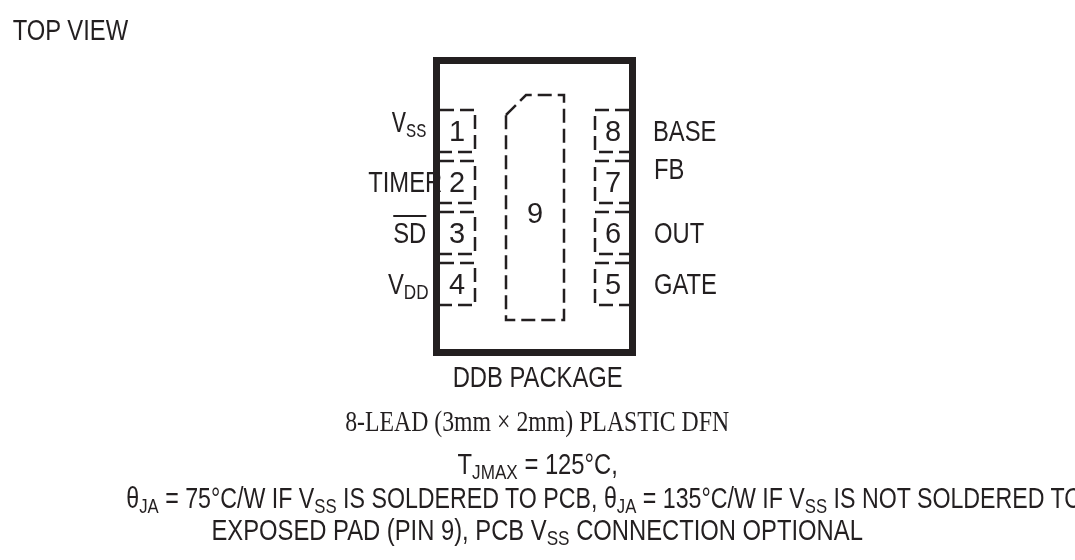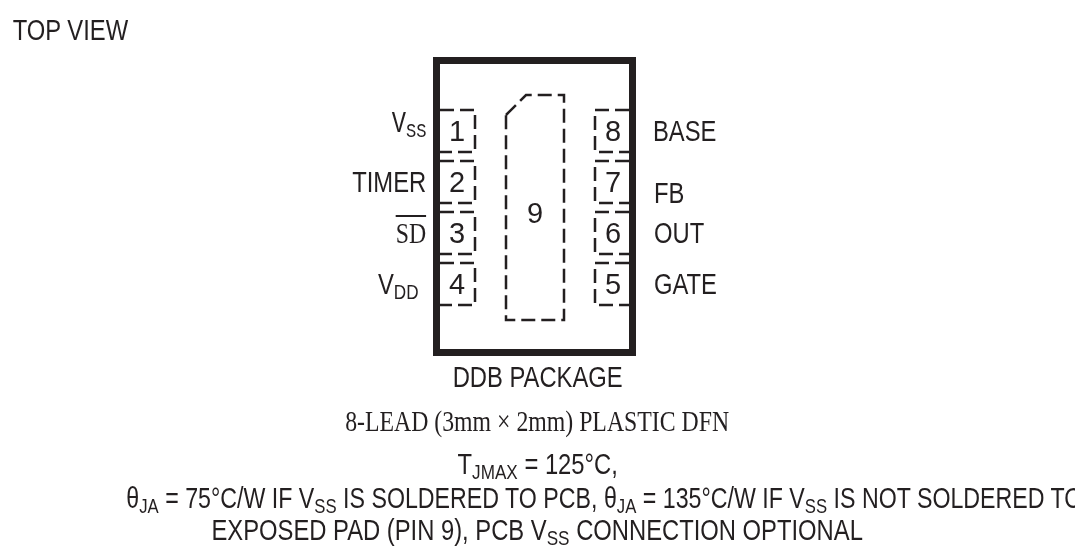--- a/index.html
+++ b/index.html
@@ -48,26 +48,26 @@
 <div class="t pin" style="left:440px;top:161px;"><span>2</span></div>
 <div class="t pin" style="left:440px;top:212px;"><span>3</span></div>
 <div class="t pin" style="left:440px;top:263px;"><span>4</span></div>
 
 <div class="t pin" style="left:596px;top:110px;"><span>8</span></div>
 <div class="t pin" style="left:596px;top:161px;"><span>7</span></div>
 <div class="t pin" style="left:596px;top:212px;"><span>6</span></div>
 <div class="t pin" style="left:596px;top:263px;"><span>5</span></div>
 
 <div class="t lab l" style="left:276px;top:104px;font-family:Liberation Mono, monospace;"><span class="cond" style="transform-origin:right;"><span>V</span><sub>SS</sub></span></div>
-<div class="t lab l" style="left:276px;top:161px;"><span class="cond" style="transform-origin:right;">TIMER</span></div>
-<div class="t lab l" style="left:276px;top:212px;font-family:Liberation Serif, serif;"><span class="cond ovl" style="transform-origin:right;">SD</span></div>
-<div class="t lab l" style="left:268px;top:263px;"><span class="cond" style="transform-origin:right;"><span>V</span><sub>DD</sub></span></div>
+<div class="t lab l" style="left:292px;top:161px;"><span class="cond" style="transform-origin:right;">TIMER</span></div>
+<div class="t lab l" style="left:276px;top:212px;"><span class="cond ovl" style="transform-origin:right;">SD</span></div>
+<div class="t lab l" style="left:278px;top:263px;"><span class="cond" style="transform-origin:right;"><span>V</span><sub>DD</sub></span></div>
 
 <div class="t lab r" style="left:653px;top:110px;"><span class="cond" style="transform-origin:left;">BASE</span></div>
-<div class="t lab r" style="left:654px;top:172px;"><span class="cond" style="transform-origin:left;">FB</span></div>
+<div class="t lab r" style="left:654px;top:148px;"><span class="cond" style="transform-origin:left;">FB</span></div>
 <div class="t lab r" style="left:654px;top:212px;text-align:center;"><span class="cond" style="transform-origin:left;">OUT</span></div>
 <div class="t lab r" style="left:654px;top:263px;text-align:center;"><span class="cond" style="transform-origin:left;">GATE</span></div>
 
 <div class="t caption" style="top:361px;"><span class="cond">DDB PACKAGE</span></div>
 <div class="t caption" style="top:405px;font-family:Liberation Serif, serif;"><span class="cond">8-LEAD (3mm × 2mm) PLASTIC DFN</span></div>
 <div class="t caption" style="top:448px;"><span class="cond"><span>T</span><sub>JMAX</sub><span> = 125°C,</span></span></div>
 <div class="t caption" style="top:482px;"><span class="cond" style="transform:scaleX(0.8);"><span>θ</span><sub>JA</sub><span> = 75°C/W IF V</span><sub>SS</sub><span> IS SOLDERED TO PCB, </span><span>θ</span><sub>JA</sub><span> = 135°C/W IF V</span><sub>SS</sub><span> IS NOT SOLDERED TO PCB</span></span></div>
 <div class="t caption" style="top:514px;"><span class="cond"><span>EXPOSED PAD (PIN 9), PCB V</span><sub>SS</sub><span> CONNECTION OPTIONAL</span></span></div>
 
 </body></html>

